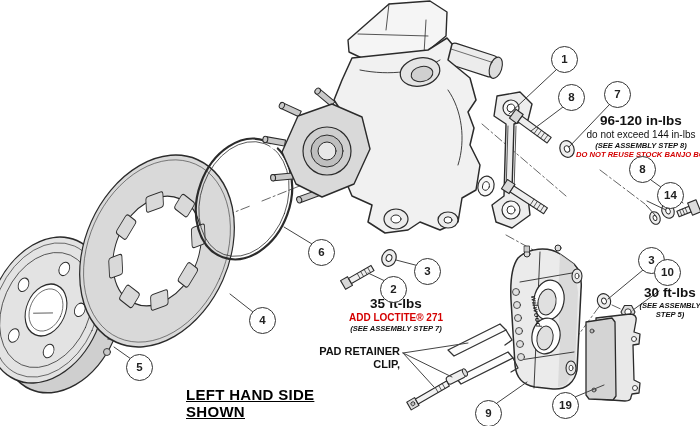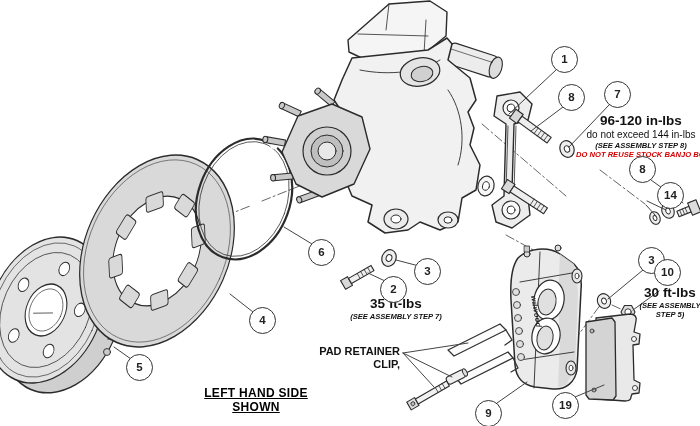--- a/index.html
+++ b/index.html
@@ -18,22 +18,22 @@
 
   
   .note { position: absolute; text-align: center; color: #111; z-index: 4; line-height: 1.2; }
   .nt-big   { font-size: 13.5px; font-weight: bold; display: block; }
   .nt-med   { font-size: 10px; display: block; }
   .nt-red-med { font-size: 10px; font-weight: bold; color: #d40000; display: block; }
   .nt-step  { font-size: 7.6px; font-weight: bold; font-style: italic; display: block; }
   .nt-warn  { font-size: 7.6px; font-weight: bold; font-style: italic; color: #d40000; display: block; white-space: nowrap; }
   .note-right { text-align: right; }
   .nt-label { font-size: 11px; font-weight: bold; display: block; }
-  .caption { position: absolute; font-size: 12px; font-weight: bold; letter-spacing: .3px;
-             text-decoration: underline; text-align: center; z-index: 4; }
+  .caption { position: absolute; font-size: 15px; font-weight: bold; letter-spacing: .3px;
+             text-decoration: underline; z-index: 4; }
 </style>
 </head>
 <body>
 
 <div class="stage">
 
   <svg class="art" width="700" height="426" viewBox="0 0 700 426" stroke-linejoin="round" stroke-linecap="round">
 
     <g stroke="#555" stroke-width="0.9" stroke-dasharray="9 3 2 3" fill="none">
       <line x1="76" y1="275" x2="110" y2="261"></line>
@@ -322,20 +322,21 @@
 
   <div class="note" style="left:576px; top:113px; width:130px;">
     <span class="nt-big">96-120 in-lbs</span>
     <span class="nt-med">do not exceed 144 in-lbs</span>
     <span class="nt-step">(SEE ASSEMBLY STEP 8)</span>
     <span class="nt-warn">DO NOT REUSE STOCK BANJO BOLT</span>
   </div>
 
   <div class="note" style="left:336px; top:296px; width:120px;">
     <span class="nt-big">35 ft-lbs</span>
+    <span class="nt-red-med">ADD LOCTITE® 271</span>
     <span class="nt-step">(SEE ASSEMBLY STEP 7)</span>
   </div>
 
   <div class="note" style="left:618px; top:285px; width:104px;">
     <span class="nt-big">30 ft-lbs</span>
     <span class="nt-step">(SEE ASSEMBLY</span>
     <span class="nt-step">STEP 5)</span>
   </div>
 
   <div class="note note-right" style="left:296px; top:345px; width:104px;">

